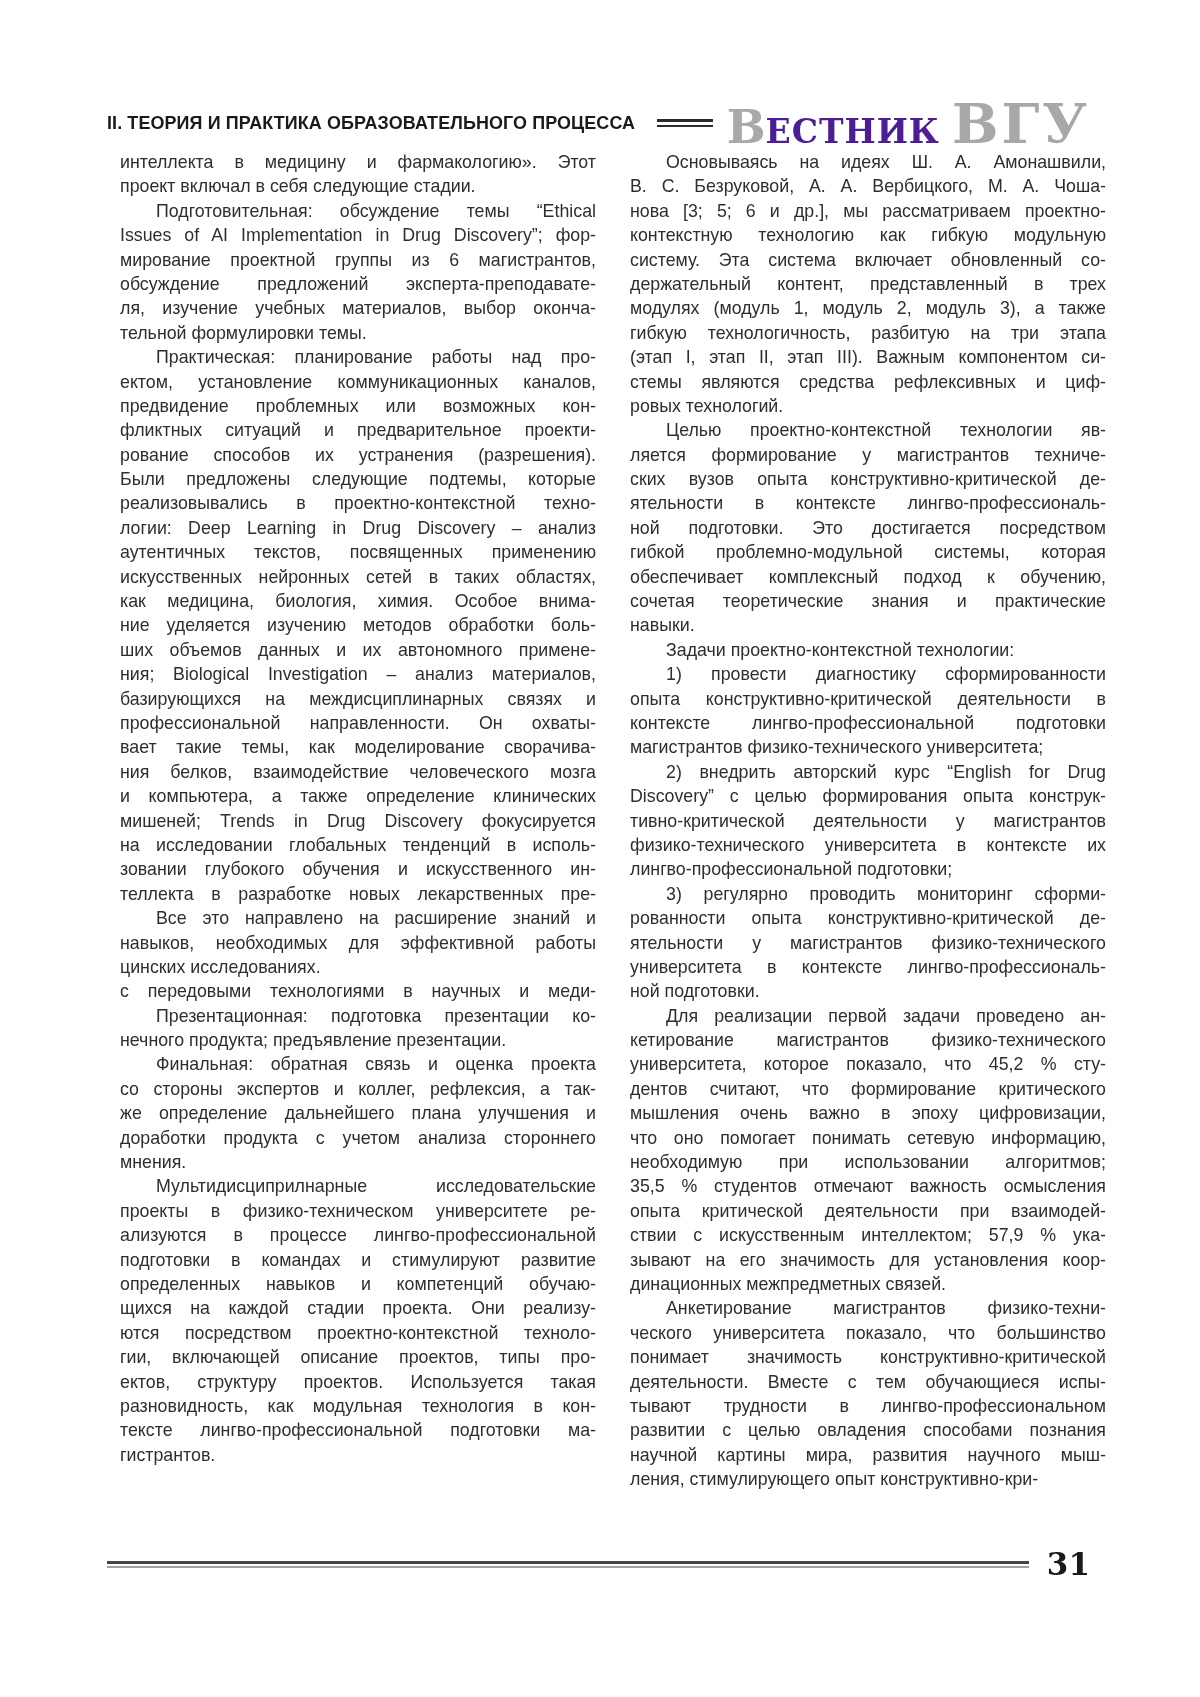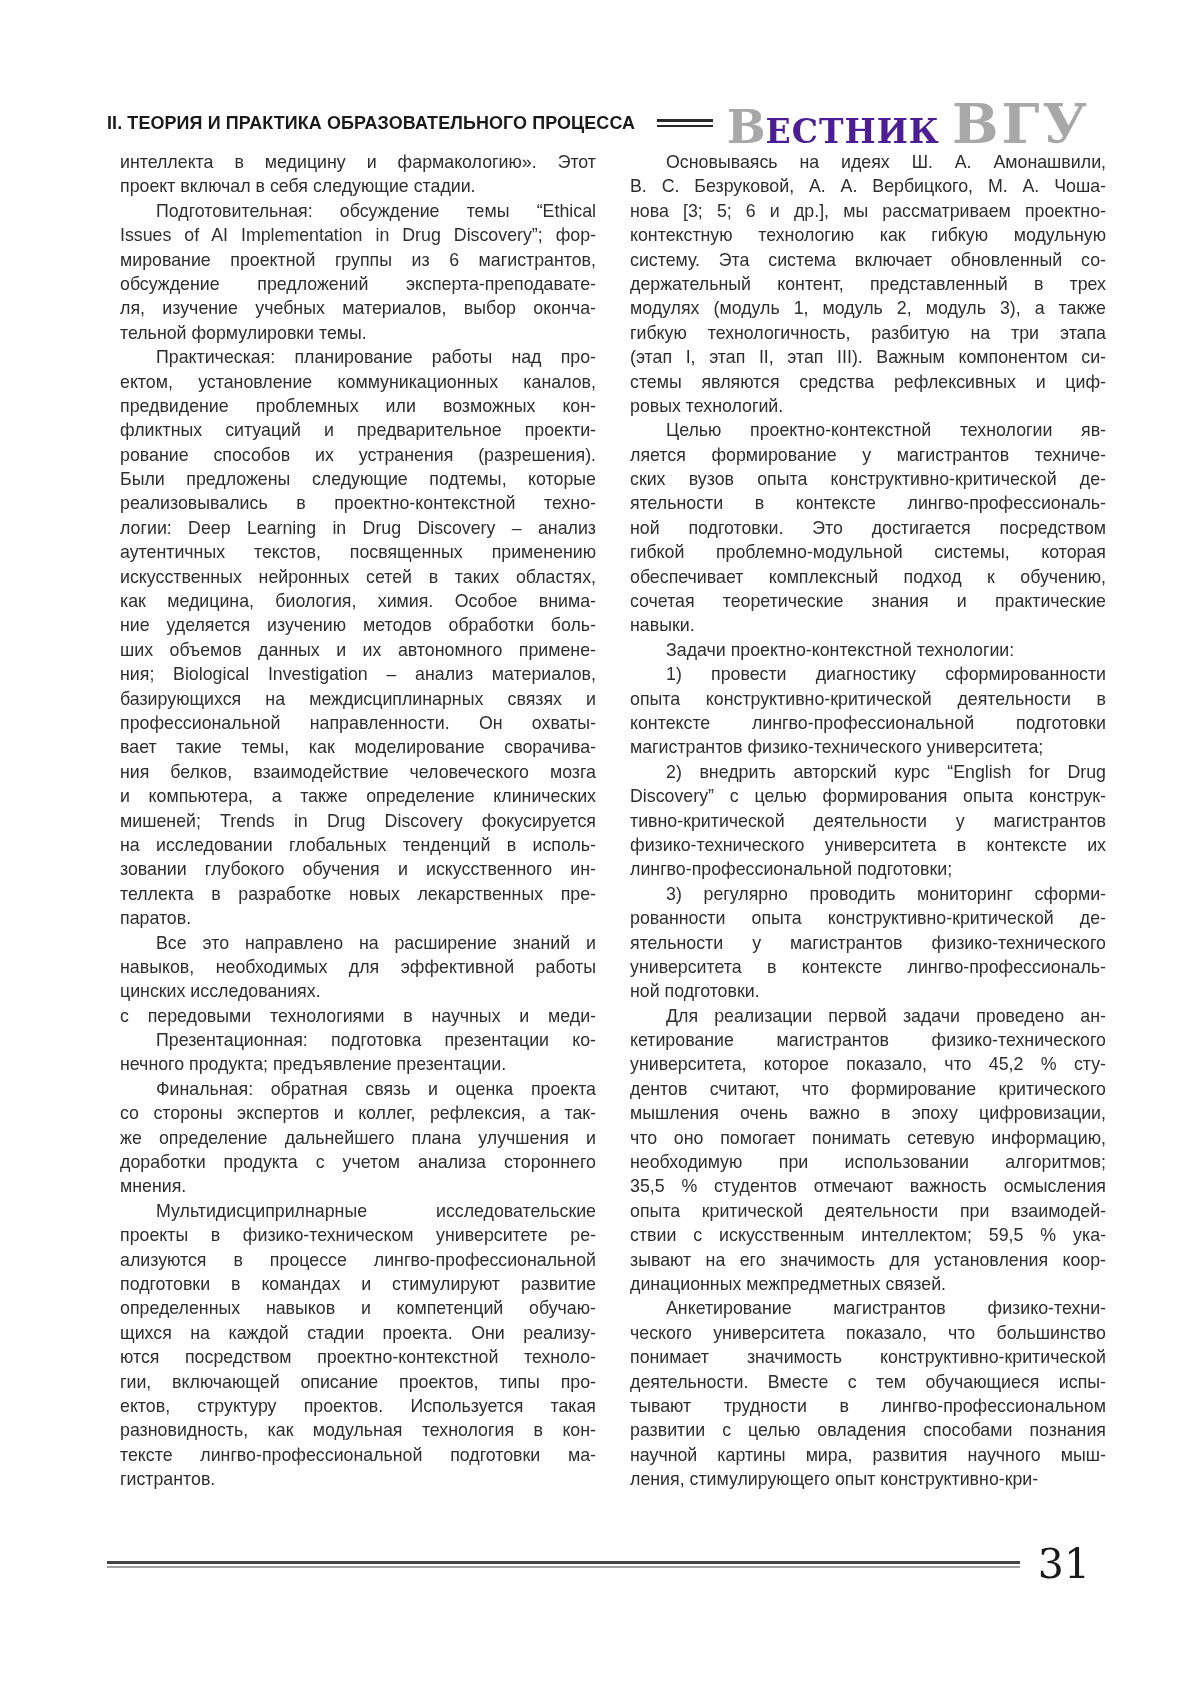--- a/index.html
+++ b/index.html
@@ -40,21 +40,21 @@
   
   .footer {
     position:absolute; left:107px; top:1542px; width:983px; height:44px;
     display:flex; align-items:center;
   }
   .footer-rule {
     flex:1; height:2px;
     border-top:3px solid #454545; border-bottom:2px solid #a0a0a0;
   }
   .page-number {
-    font-family:"DejaVu Serif", serif; font-weight:normal; font-size:41px;
+    font-family:"DejaVu Serif", serif; font-weight:bold; font-size:31px;
     color:#1a1a1a; margin-left:18px;
   }
 </style>
 </head>
 <body>
 
 <div class="page">
 
   <div class="header">
     <div class="section-title">II. ТЕОРИЯ И ПРАКТИКА ОБРАЗОВАТЕЛЬНОГО ПРОЦЕССА</div>
@@ -93,21 +93,20 @@
           <div class="tline">ния; Biological Investigation – анализ материалов,</div>
           <div class="tline">базирующихся на междисциплинарных связях и</div>
           <div class="tline">профессиональной направленности. Он охваты-</div>
           <div class="tline">вает такие темы, как моделирование сворачива-</div>
           <div class="tline">ния белков, взаимодействие человеческого мозга</div>
           <div class="tline">и компьютера, а также определение клинических</div>
           <div class="tline">мишеней; Trends in Drug Discovery фокусируется</div>
           <div class="tline">на исследовании глобальных тенденций в исполь-</div>
           <div class="tline">зовании глубокого обучения и искусственного ин-</div>
           <div class="tline">теллекта в разработке новых лекарственных пре-</div>
-          <div class="tline last">паратов.</div>
         </div>
         <div class="para">
           <div class="tline indent">Все это направлено на расширение знаний и</div>
           <div class="tline">навыков, необходимых для эффективной работы</div>
           <div class="tline last">цинских исследованиях.</div>
           <div class="tline">с передовыми технологиями в научных и меди-</div>
         </div>
         <div class="para">
           <div class="tline indent">Презентационная: подготовка презентации ко-</div>
           <div class="tline last">нечного продукта; предъявление презентации.</div>
@@ -185,21 +184,21 @@
         <div class="para">
           <div class="tline indent">Для реализации первой задачи проведено ан-</div>
           <div class="tline">кетирование магистрантов физико-технического</div>
           <div class="tline">университета, которое показало, что 45,2 % сту-</div>
           <div class="tline">дентов считают, что формирование критического</div>
           <div class="tline">мышления очень важно в эпоху цифровизации,</div>
           <div class="tline">что оно помогает понимать сетевую информацию,</div>
           <div class="tline">необходимую при использовании алгоритмов;</div>
           <div class="tline">35,5 % студентов отмечают важность осмысления</div>
           <div class="tline">опыта критической деятельности при взаимодей-</div>
-          <div class="tline">ствии с искусственным интеллектом; 59,5 % ука-</div>
+          <div class="tline">ствии с искусственным интеллектом; 57,9 % ука-</div>
           <div class="tline">зывают на его значимость для установления коор-</div>
           <div class="tline last">динационных межпредметных связей.</div>
         </div>
         <div class="para">
           <div class="tline indent">Анкетирование магистрантов физико-техни-</div>
           <div class="tline">ческого университета показало, что большинство</div>
           <div class="tline">понимает значимость конструктивно-критической</div>
           <div class="tline">деятельности. Вместе с тем обучающиеся испы-</div>
           <div class="tline">тывают трудности в лингво-профессиональном</div>
           <div class="tline">развитии с целью овладения способами познания</div>

